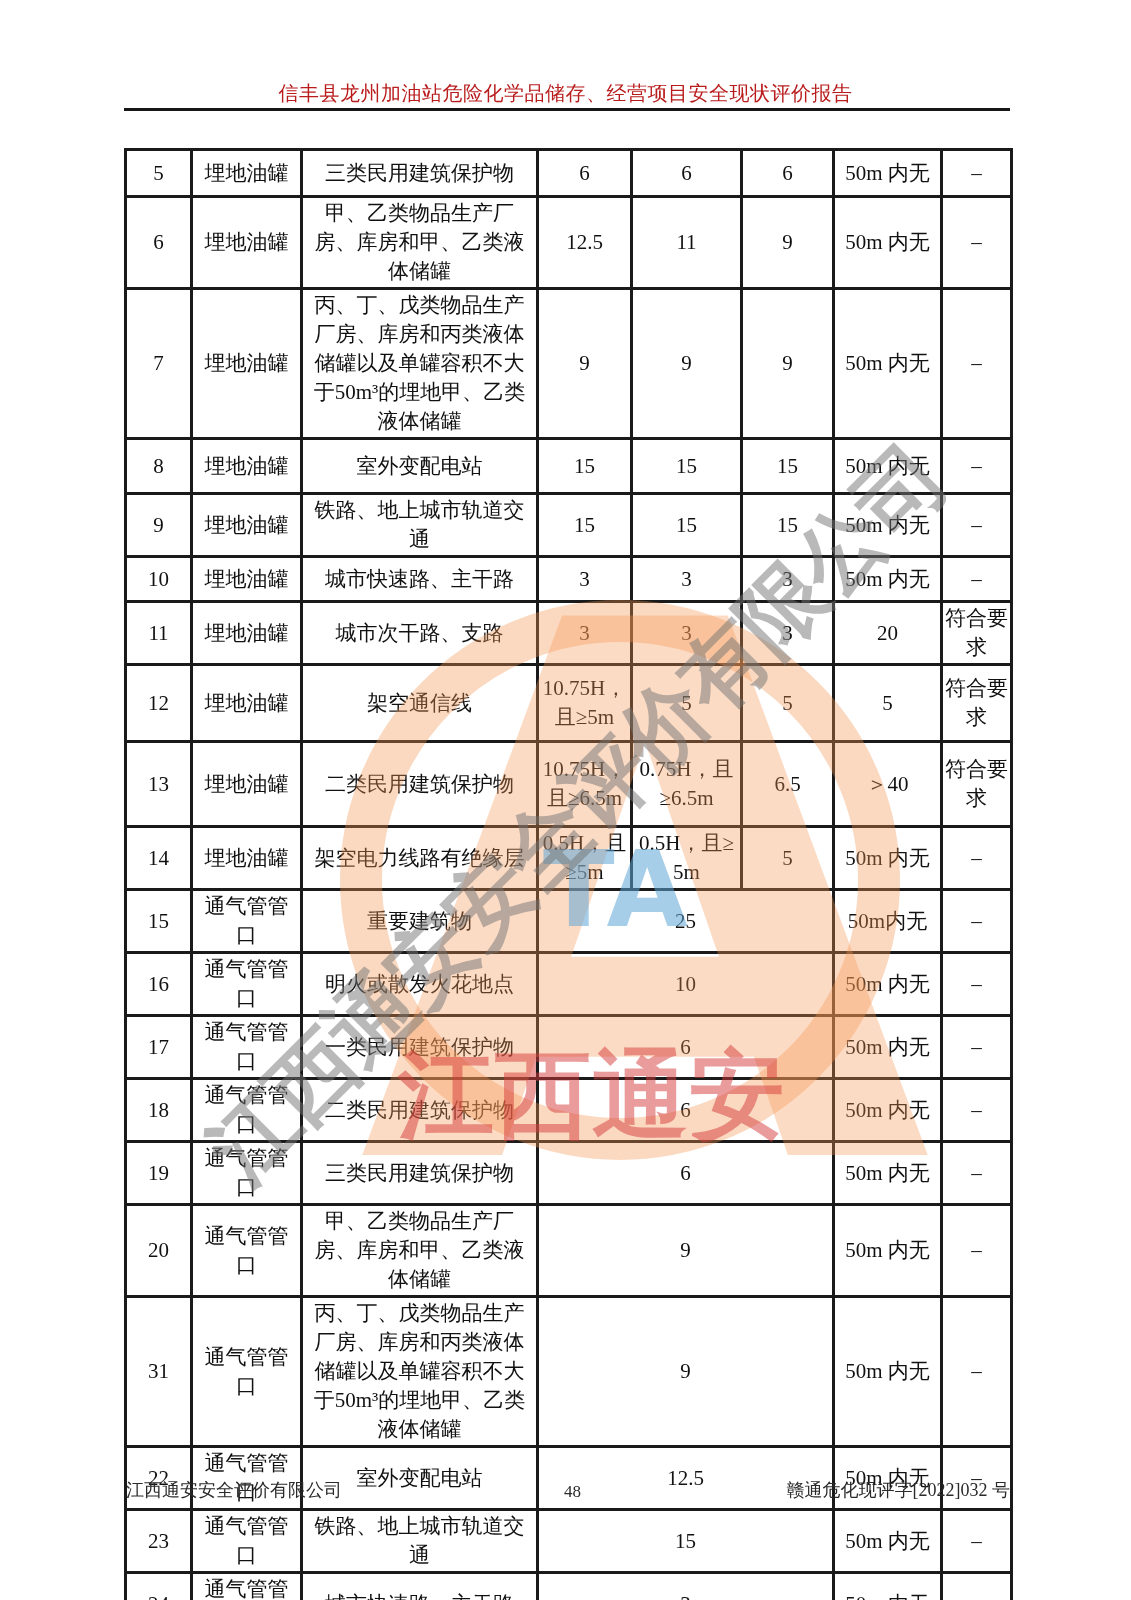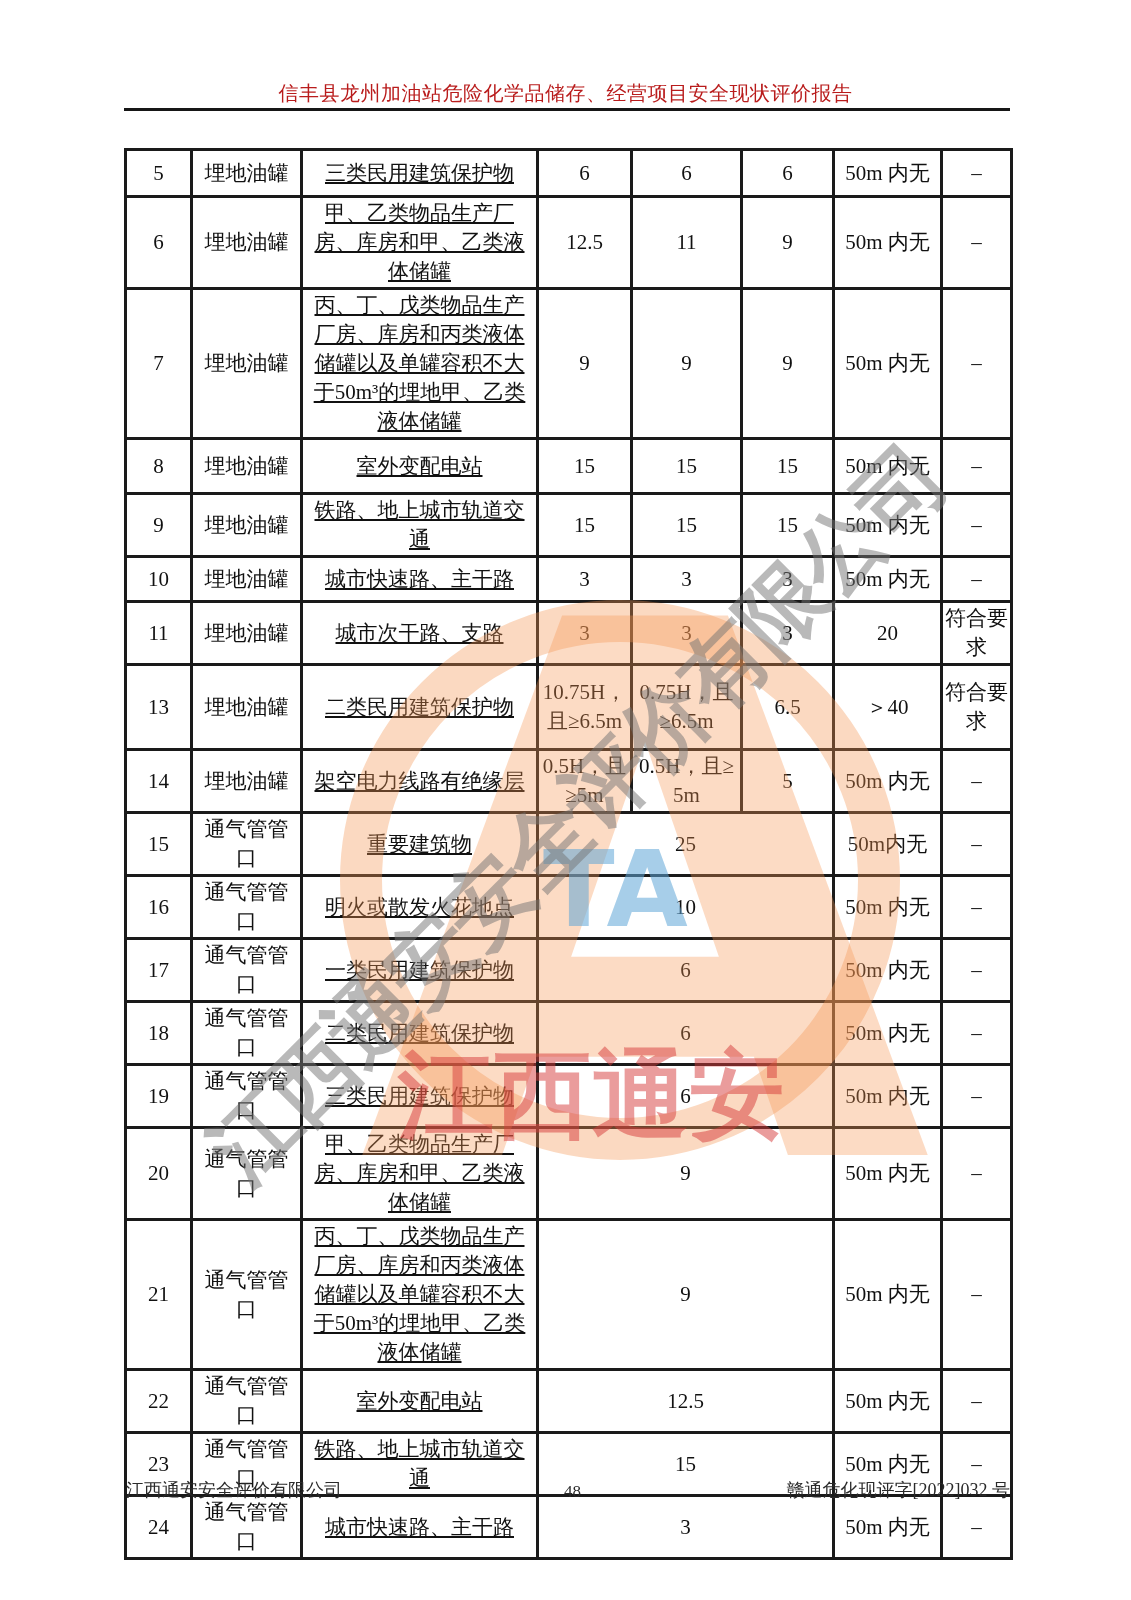--- a/index.html
+++ b/index.html
@@ -26,21 +26,21 @@
     border-collapse:collapse;table-layout:fixed;
   }
   table.dist td{
     border:3px solid #1a1a1a;
     text-align:center;vertical-align:middle;
     font-size:21px;line-height:29px;
     padding:1px 2px;word-break:break-all;
     color:#111;
   }
   td.thin{border:1px solid #8a8a8a;font-size:20px;}
-  td.obj{line-height:30px;text-decoration:underline;}
+  td.obj{line-height:30px;}
   td.formula{font-size:20px;line-height:30px;}
   
   .watermark{position:absolute;inset:0;pointer-events:none;}
   .wm-ring{
     position:absolute;left:340px;top:600px;width:560px;height:560px;
     border:42px solid rgba(245,150,82,.36);border-radius:50%;
     box-sizing:border-box;
   }
   .wm-a{
     position:absolute;left:330px;top:529px;width:630px;
@@ -158,20 +158,30 @@
         <tr style="height: 44px;">
           <td>11</td>
           <td>埋地油罐</td>
           <td class="obj">城市次干路、支路</td>
           <td>3</td>
           <td>3</td>
           <td>3</td>
           <td class="thin">20</td>
           <td class="thin">符合要求</td>
         </tr>
+        <tr style="height: 77px;">
+          <td>12</td>
+          <td>埋地油罐</td>
+          <td class="obj">架空通信线</td>
+          <td class="formula">10.75H，且≥5m</td>
+          <td>5</td>
+          <td>5</td>
+          <td class="thin">5</td>
+          <td class="thin">符合要求</td>
+        </tr>
         <tr style="height: 85px;">
           <td>13</td>
           <td>埋地油罐</td>
           <td class="obj">二类民用建筑保护物</td>
           <td class="formula">10.75H，且≥6.5m</td>
           <td class="formula">0.75H，且≥6.5m</td>
           <td>6.5</td>
           <td class="thin">＞40</td>
           <td class="thin">符合要求</td>
         </tr>
@@ -227,21 +237,21 @@
         </tr>
         <tr style="height: 76px;">
           <td>20</td>
           <td>通气管管口</td>
           <td class="obj">甲、乙类物品生产厂房、库房和甲、乙类液体储罐</td>
           <td colspan="3">9</td>
           <td class="thin">50m 内无</td>
           <td class="thin">–</td>
         </tr>
         <tr style="height: 145px;">
-          <td>21</td>
+          <td>31</td>
           <td>通气管管口</td>
           <td class="obj">丙、丁、戊类物品生产厂房、库房和丙类液体储罐以及单罐容积不大于50m³的埋地甲、乙类液体储罐</td>
           <td colspan="3">9</td>
           <td class="thin">50m 内无</td>
           <td class="thin">–</td>
         </tr>
         <tr style="height: 45px; margin-top: 22px;">
           <td>22</td>
           <td>通气管管口</td>
           <td class="obj">室外变配电站</td>

